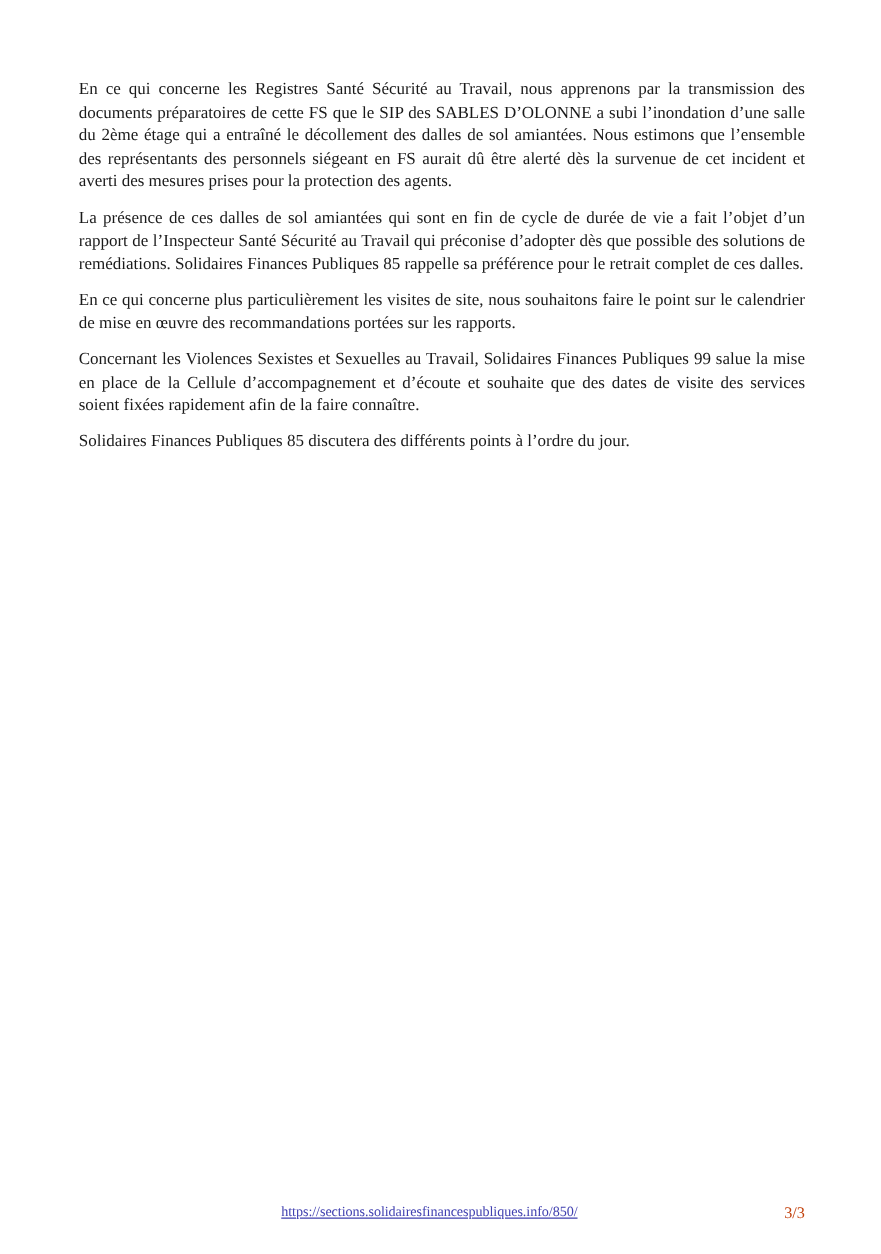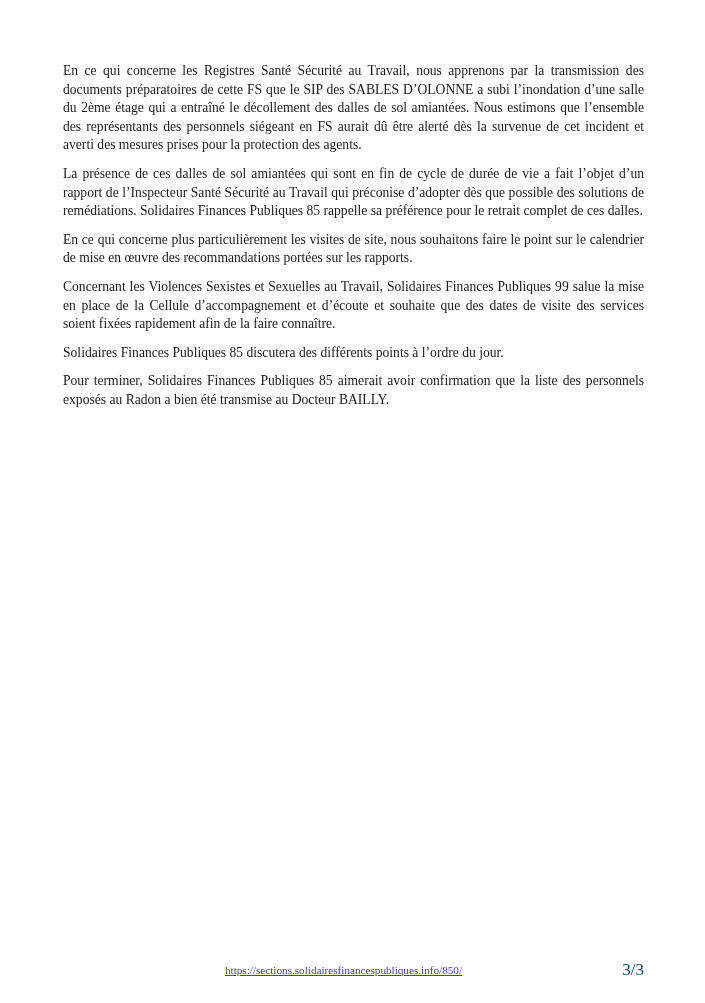--- a/index.html
+++ b/index.html
@@ -59,38 +59,37 @@
     color: #4040b0;
     text-decoration: underline;
     text-decoration-color: #4040b0;
     letter-spacing: -0.05px;
     white-space: nowrap;
   }
   .footer-pageno {
     position: absolute;
     right: 0;
     top: 0;
-    font-size: 17px;
+    font-size: 13px;
     line-height: 16px;
-    color: #0c4a6e;
+    color: #c2410c;
     white-space: nowrap;
   }
 </style>
 </head>
 <body>
 
 <div class="page">
 
   <div class="content">
     <p class="para">En ce qui concerne les Registres Santé Sécurité au Travail, nous apprenons par la transmission des documents préparatoires de cette FS que le SIP des SABLES D’OLONNE a subi l’inondation d’une salle du 2ème étage qui a entraîné le décollement des dalles de sol amiantées. Nous estimons que l’ensemble des représentants des personnels siégeant en FS aurait dû être alerté dès la survenue de cet incident et averti des mesures prises pour la protection des agents.</p>
     <p class="para">La présence de ces dalles de sol amiantées qui sont en fin de cycle de durée de vie a fait l’objet d’un rapport de l’Inspecteur Santé Sécurité au Travail qui préconise d’adopter dès que possible des solutions de remédiations. Solidaires Finances Publiques 85 rappelle sa préférence pour le retrait complet de ces dalles.</p>
     <p class="para">En ce qui concerne plus particulièrement les visites de site, nous souhaitons faire le point sur le calendrier de mise en œuvre des recommandations portées sur les rapports.</p>
     <p class="para">Concernant les Violences Sexistes et Sexuelles au Travail, Solidaires Finances Publiques 99 salue la mise en place de la Cellule d’accompagnement et d’écoute et souhaite que des dates de visite des services soient fixées rapidement afin de la faire connaître.</p>
     <p class="para">Solidaires Finances Publiques 85 discutera des différents points à l’ordre du jour.</p>
-    <p class="para">Pour terminer, Solidaires Finances Publiques 85 aimerait avoir confirmation que la liste des personnels exposés au Radon a bien été transmise au Docteur BAILLY.</p>
   </div>
 
   <div class="footer">
     <a class="footer-url" href="#">https://sections.solidairesfinancespubliques.info/850/</a>
     <span class="footer-pageno">3/3</span>
   </div>
 
 </div>
 
 </body></html>

